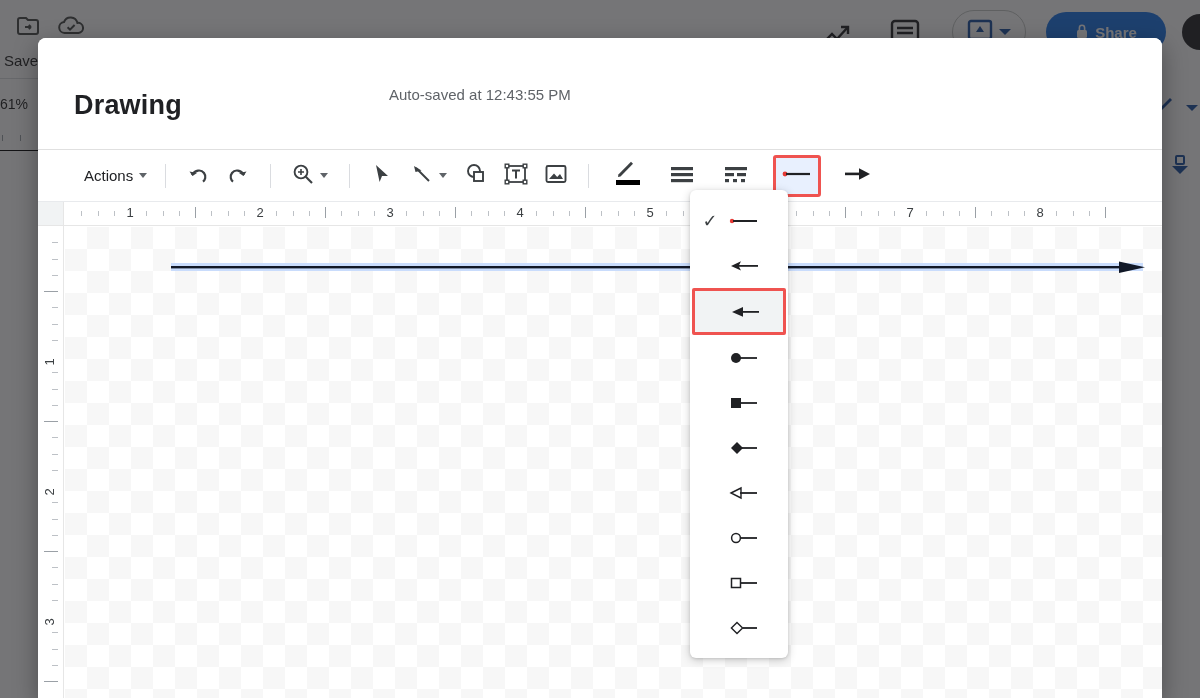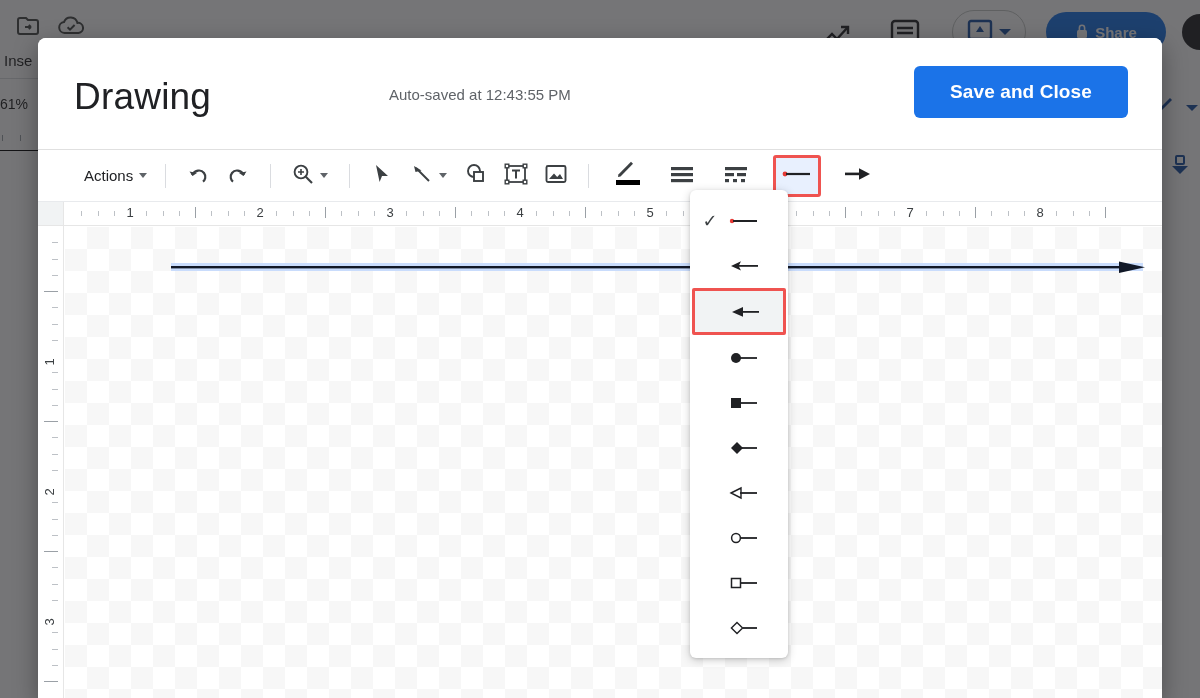--- a/index.html
+++ b/index.html
@@ -80,22 +80,22 @@
     box-shadow: 0 8px 24px rgba(0,0,0,0.35);
   }
 
   
   .m-header {
     position: relative; height: 112px;
     border-bottom: 1px solid #e0e0e0;
     background: #fff;
   }
   .m-title {
-    position: absolute; left: 36px; top: 38px;
-    font-size: 37px; color: #202124; font-weight: normal;
+    position: absolute; left: 36px; top: 52px;
+    font-size: 27px; color: #202124; font-weight: bold;
     letter-spacing: .2px;
   }
   .m-autosave {
     position: absolute; left: 351px; top: 48px;
     font-size: 15px; color: #5f6368;
   }
   .m-save {
     position: absolute; left: 876px; top: 28px;
     width: 214px; height: 52px;
     background: #1b73e8; border: none; border-radius: 6px;
@@ -270,21 +270,21 @@
         <svg width="14" height="16" viewBox="0 0 14 16" fill="none">
           <rect x="2" y="7" width="10" height="8" rx="1.5" fill="#fff"></rect>
           <path d="M4.4 7V4.8a2.6 2.6 0 0 1 5.2 0V7" stroke="#fff" stroke-width="1.6"></path>
         </svg>
       </span>
       <span>Share</span>
     </div>
     <div class="bg-avatar"></div>
   </div>
 
-  <div class="bg-menu-text" style="left:4px; top:52px;">Inse</div>
+  <div class="bg-menu-text" style="left:4px; top:52px;">Save</div>
   <div class="bg-divider" style="left:0; top:78px; width:120px; height:1px;"></div>
   <div class="bg-zoom-text" style="left:0px; top:96px;">61%</div>
 
   <div class="bg-ruler">
     <div class="tk" style="left:2px;"></div>
     <div class="tk" style="left:20px;"></div>
     <div class="tk" style="left:38px;"></div>
     <div class="tk" style="left:56px;"></div>
   </div>
 
@@ -311,21 +311,20 @@
   </div>
 </div>
 
 <div id="dim"></div>
 
 <div id="modal">
 
   <div class="m-header">
     <div class="m-title">Drawing</div>
     <div class="m-autosave">Auto-saved at 12:43:55 PM</div>
-    <button class="m-save">Save and Close</button>
   </div>
 
   <div class="m-toolbar">
 
     <div class="tb-actions">
       <span>Actions</span>
       <span class="caret"></span>
     </div>
 
     <div class="tb-sep"></div>

